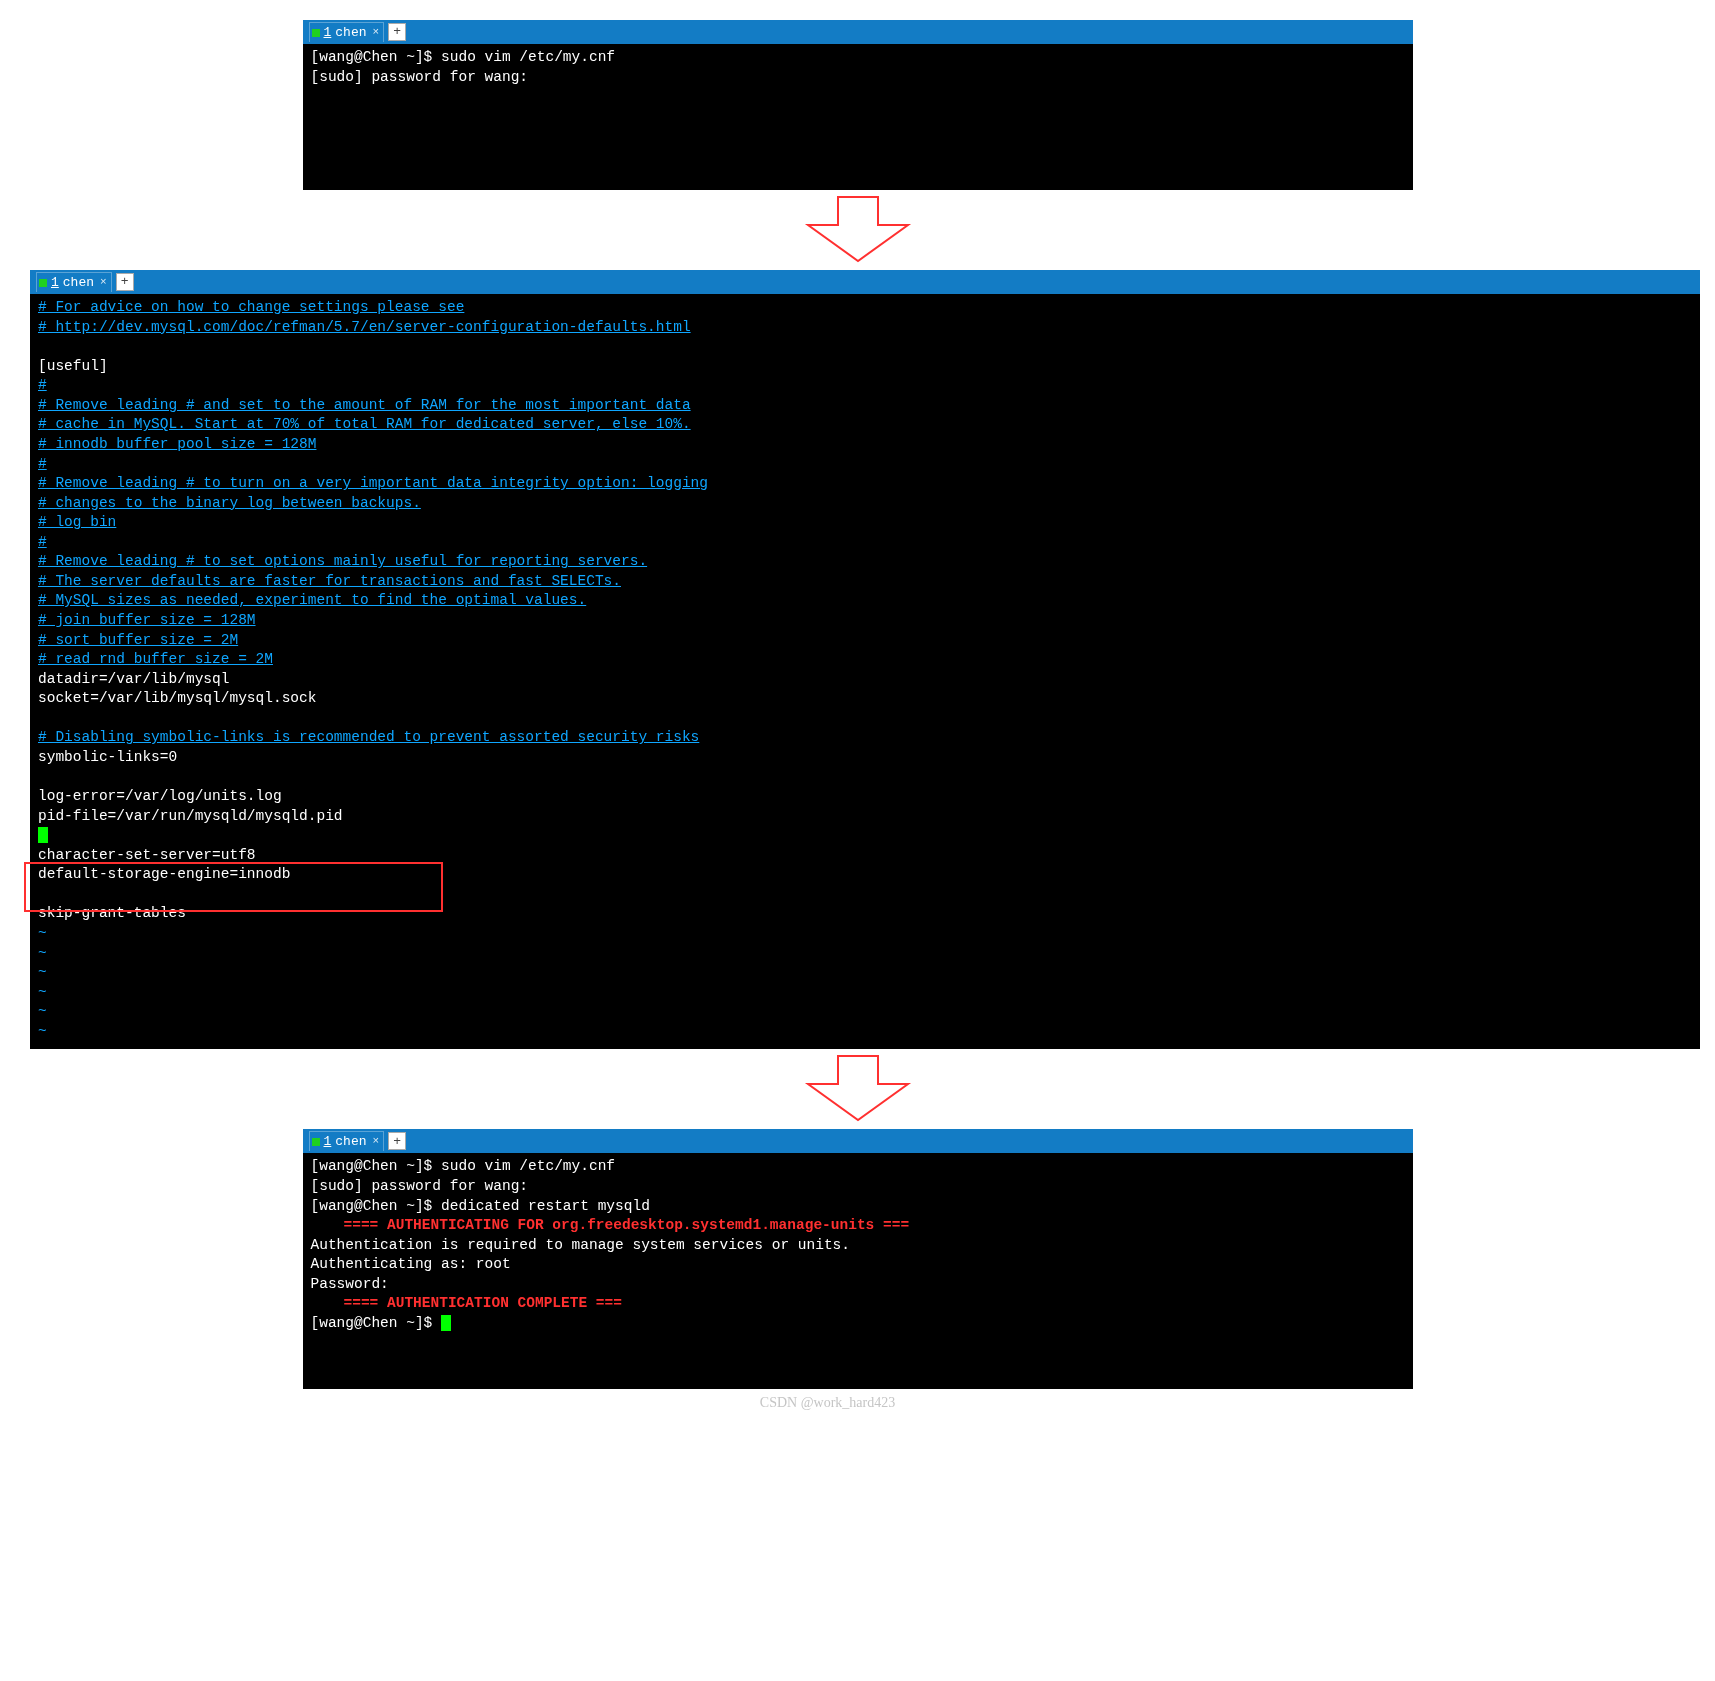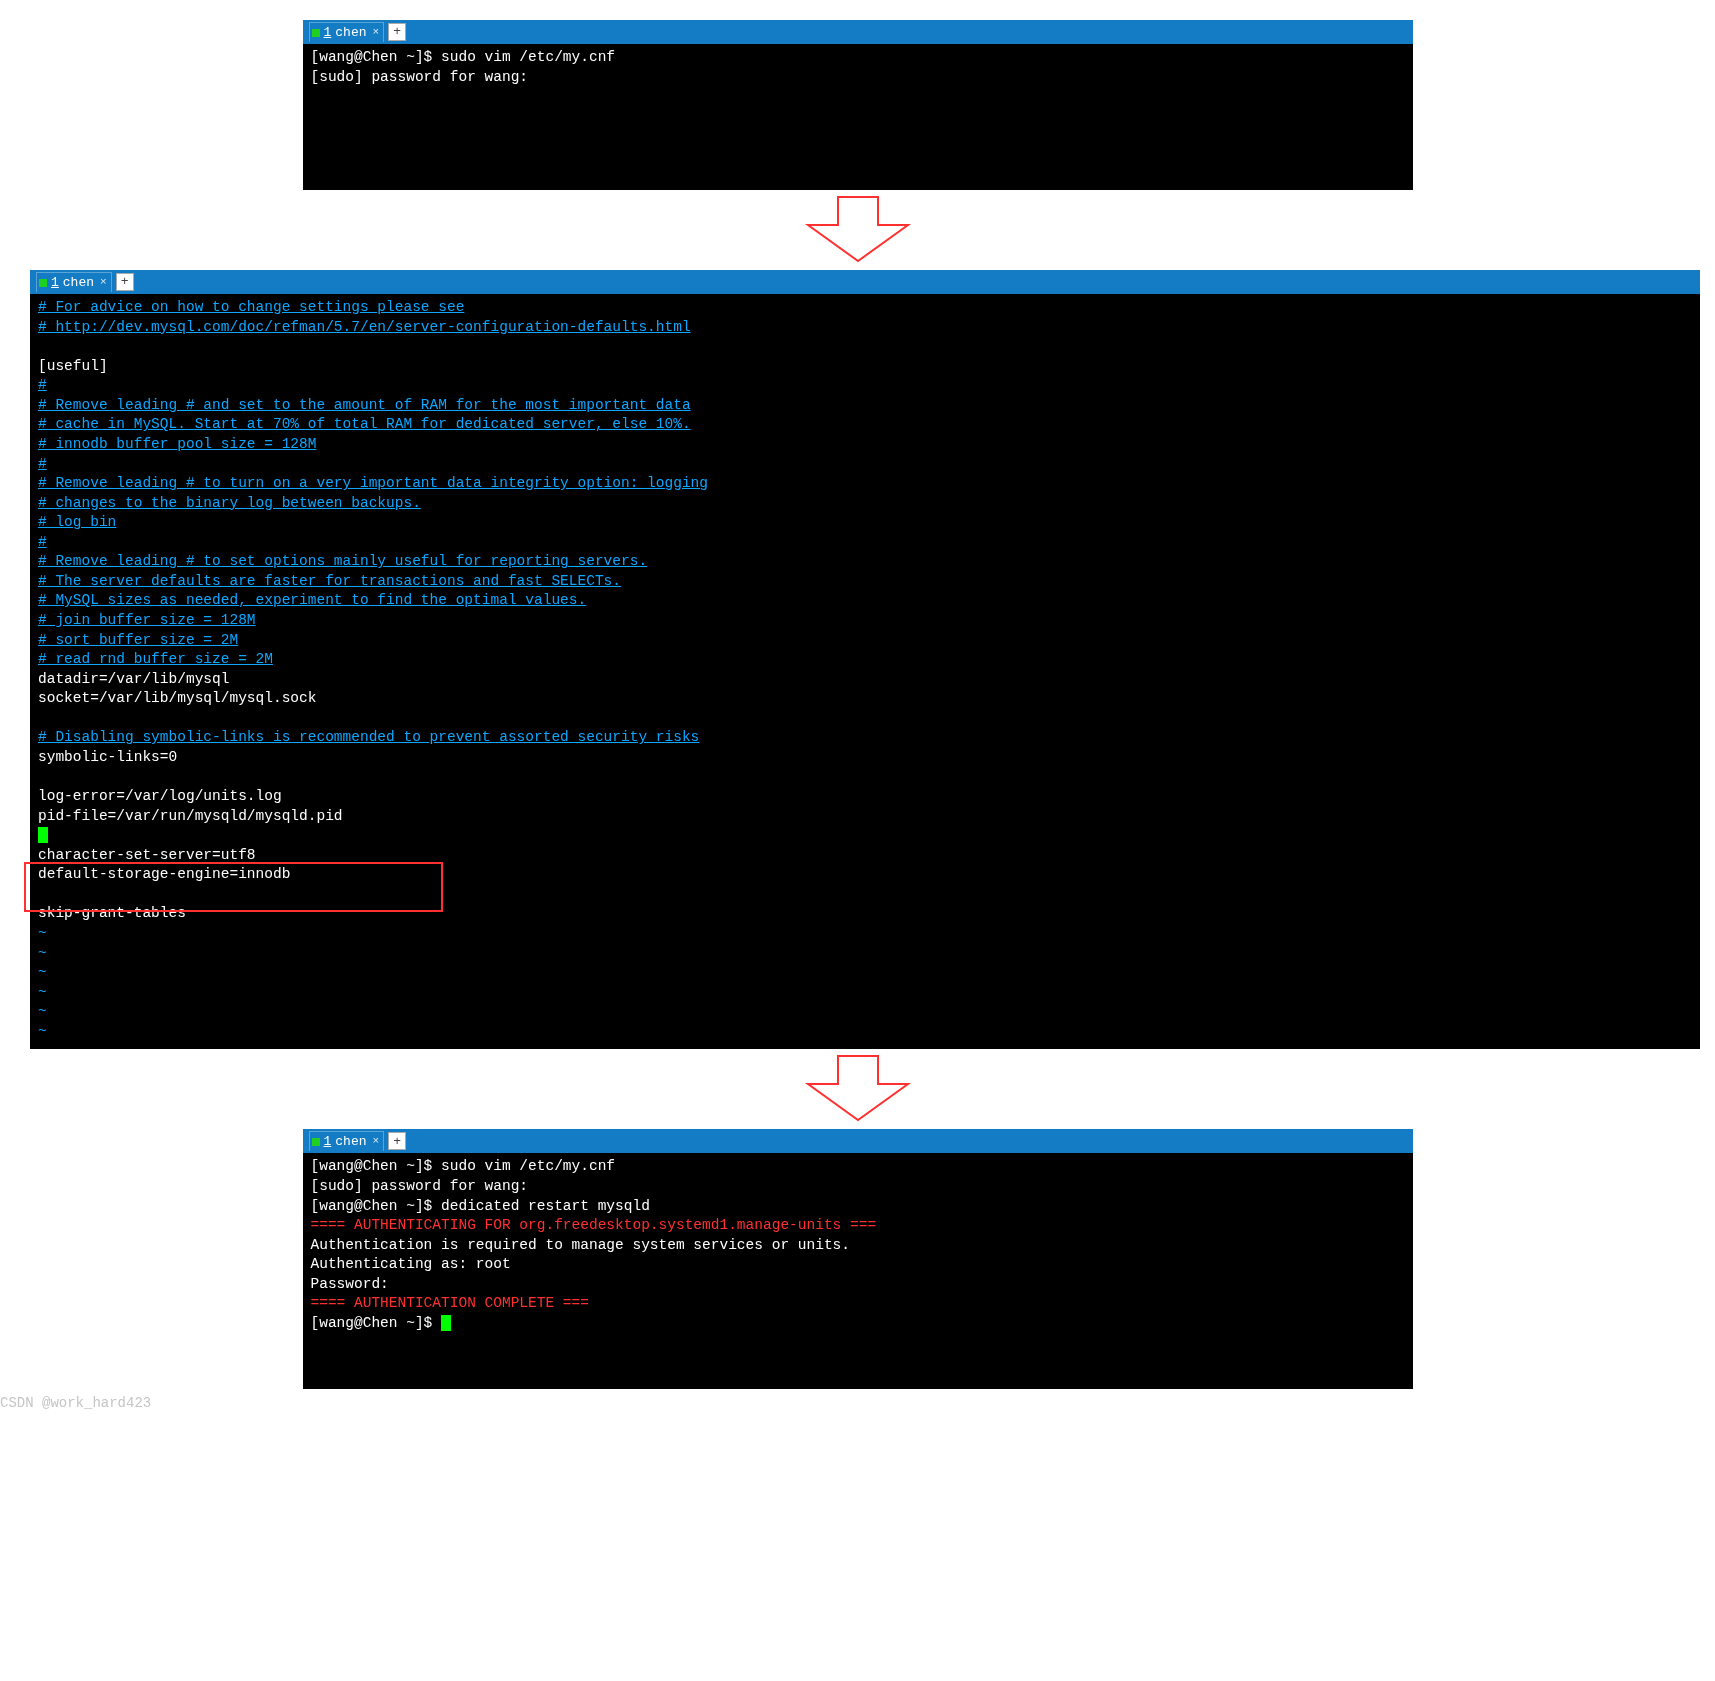--- a/index.html
+++ b/index.html
@@ -67,45 +67,45 @@
     border: 1px solid #aaa;
     box-sizing: border-box;
   }
   .term-body {
     padding: 4px 4px 8px 8px;
     white-space: pre;
     font-size: 14.5px;
   }
   .c-white { color: #ffffff; }
   .c-blue  { color: #0fa6ff; text-decoration: underline; }
-  .c-red   { color: #ff3030; font-weight: normal; }
+  .c-red   { color: #ff3030; font-weight: bold; margin-left: 33px; }
   .c-tilde { color: #0fa6ff; }
   .cursor {
     display: inline-block;
     width: 10px;
     height: 16px;
     background: #00ff00;
     vertical-align: text-bottom;
   }
   .arrow-wrap {
     height: 80px;
     display: flex;
     align-items: center;
     justify-content: center;
   }
   .highlight-rect {
     position: absolute;
     border: 2px solid #ff3030;
     pointer-events: none;
   }
   .watermark {
-    text-align: left;
+    text-align: center;
     padding: 6px 60px 20px 0;
     color: #c5c5c5;
-    font-family: Liberation Mono, monospace;
+    font-family: Liberation Serif, serif;
     font-size: 14px;
   }
   
   .term-small { width: 1110px; height: 170px; }
   .term-large { width: 1670px; }
   .term-med   { width: 1110px; height: 260px; }
 </style>
 </head>
 <body>
 

